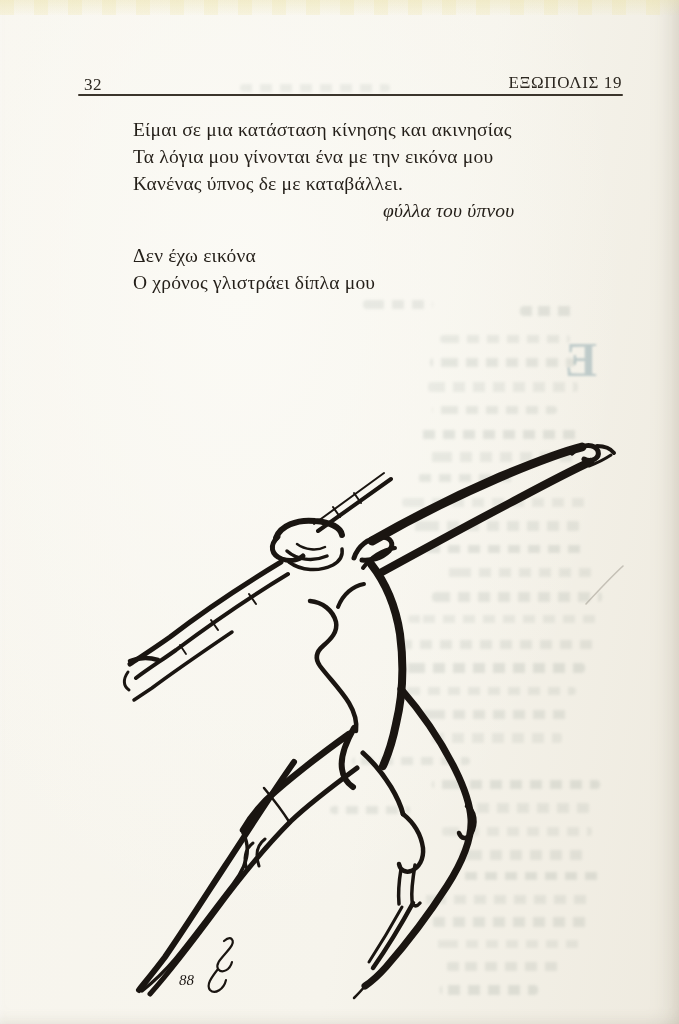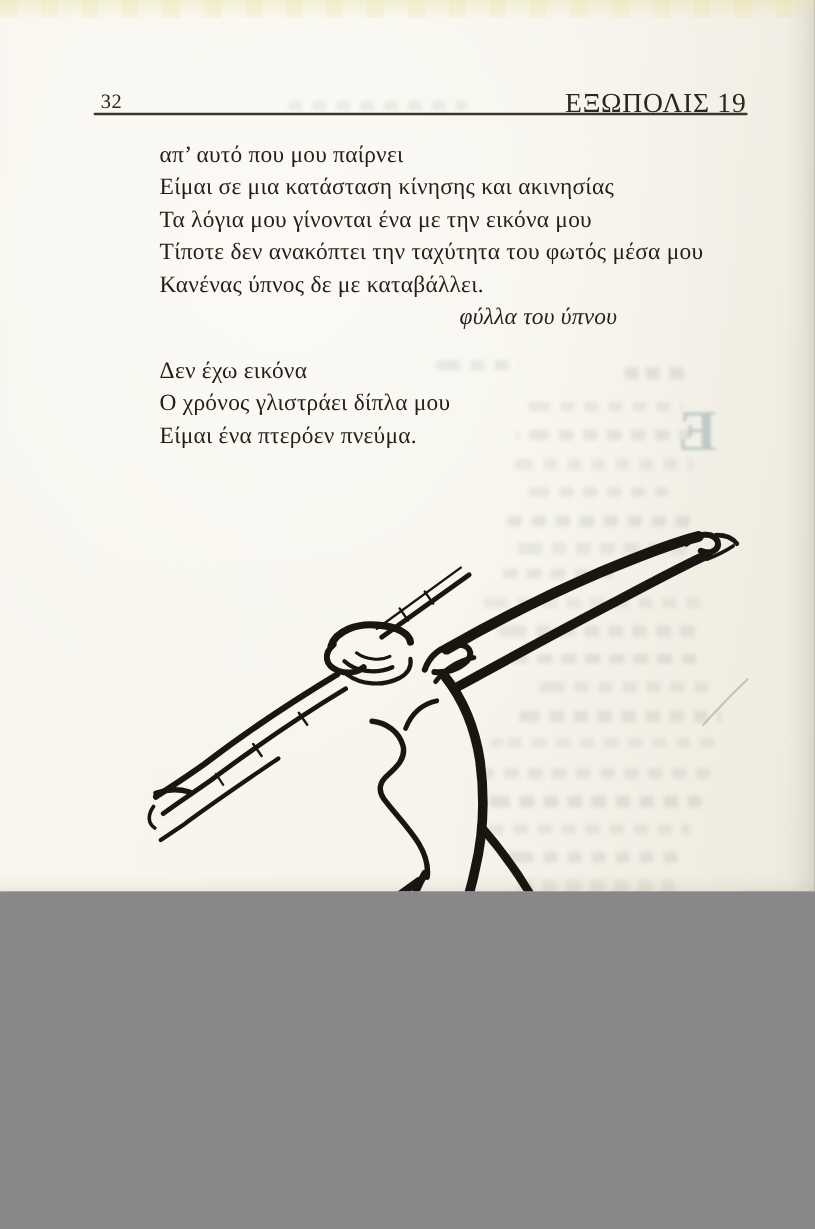--- a/index.html
+++ b/index.html
@@ -1,18 +1,18 @@
 <!DOCTYPE html>
 <html><head>
 <meta charset="utf-8">
 <style>
   html,body { margin:0; padding:0; background:#888; }
   .page {
     position:relative;
-    width:679px; height:743px;
+    width:679px; height:1024px;
     margin:0 auto;
     overflow:hidden;
     font-family:"Liberation Serif", "DejaVu Serif", serif;
     background:
       radial-gradient(ellipse at 35% 28%, #fbfaf5 0%, rgba(251,250,245,0) 62%),
       linear-gradient(100deg, #f8f6ef 0%, #f6f4ec 58%, #eeeadf 100%);
     box-shadow: inset -16px 0 26px -14px rgba(120,108,86,.28),
                 inset 5px 0 10px -8px rgba(255,255,255,.85),
                 inset 0 -10px 18px -12px rgba(150,140,115,.18);
   }
@@ -23,21 +23,21 @@
       linear-gradient(180deg, rgba(240,231,170,.30), rgba(240,231,170,0));
     pointer-events:none;
   }
   header { position:absolute; left:0; top:0; width:100%; }
   .pagenum {
     position:absolute; left:84px; top:75px;
     font-size:17px; color:#2b261f; letter-spacing:.4px;
   }
   .journal {
     position:absolute; right:57px; top:73px;
-    font-size:23px; color:#2b261f; letter-spacing:.6px;
+    font-size:17px; color:#2b261f; letter-spacing:.6px;
   }
   .rule {
     position:absolute; left:78px; top:94px; width:545px; height:2.4px;
     background:#3b352c; border-radius:1px;
   }
   .poem { position:absolute; left:133px; top:116px; width:500px; }
   .poem p {
     margin:0; padding:0;
     font-size:19.5px; line-height:27px; color:#241f19;
     letter-spacing:.2px; white-space:nowrap;
@@ -108,30 +108,27 @@
       <div class="smudge" style="top: 850px; left: 456px; width: 130px; height: 10px; opacity: 0.126; background-position: 14px 0px;"></div>
       <div class="smudge" style="top: 872px; left: 462px; width: 138px; height: 8px; opacity: 0.152; background-position: 3px 0px;"></div>
       <div class="smudge" style="top: 895px; left: 422px; width: 168px; height: 9px; opacity: 0.113; background-position: 12px 0px;"></div>
       <div class="smudge" style="top: 917px; left: 432px; width: 158px; height: 10px; opacity: 0.139; background-position: 1px 0px;"></div>
       <div class="smudge" style="top: 940px; left: 436px; width: 148px; height: 8px; opacity: 0.1; background-position: 10px 0px;"></div>
       <div class="smudge" style="top: 962px; left: 446px; width: 118px; height: 9px; opacity: 0.126; background-position: 19px 0px;"></div>
       <div class="smudge" style="top: 985px; left: 440px; width: 98px; height: 10px; opacity: 0.152; background-position: 8px 0px;"></div>
     </div>
 
   <main class="poem">
-    <p>απ’ αυτό που μου παίρνει</p>
     <p>Είμαι σε μια κατάσταση κίνησης και ακινησίας</p>
     <p>Τα λόγια μου γίνονται ένα με την εικόνα μου</p>
-    <p>Τίποτε δεν ανακόπτει την ταχύτητα του φωτός μέσα μου</p>
     <p>Κανένας ύπνος δε με καταβάλλει.</p>
     <p class="indent">φύλλα του ύπνου</p>
     <div class="stanza-gap"></div>
     <p>Δεν έχω εικόνα</p>
     <p>Ο χρόνος γλιστράει δίπλα μου</p>
-    <p>Είμαι ένα πτερόεν πνεύμα.</p>
   </main>
 
   <svg class="figure" width="679" height="1024" viewBox="0 0 679 1024" aria-hidden="true">
     <g>
       <path class="faint" d="M586,604 C598,591 610,578 623,566" stroke-width="1.6"></path>
     </g>
     <g>
       <path d="M276,538 C280,526 297,519 315,521 C331,522 341,528 342,535" stroke-width="6"></path>
       <path d="M278,537 C269,545 271,555 282,559 C291,562 299,560 303,556" stroke-width="5"></path>
       <path d="M287,551 C297,560 313,562 327,556" stroke-width="3.5"></path>

